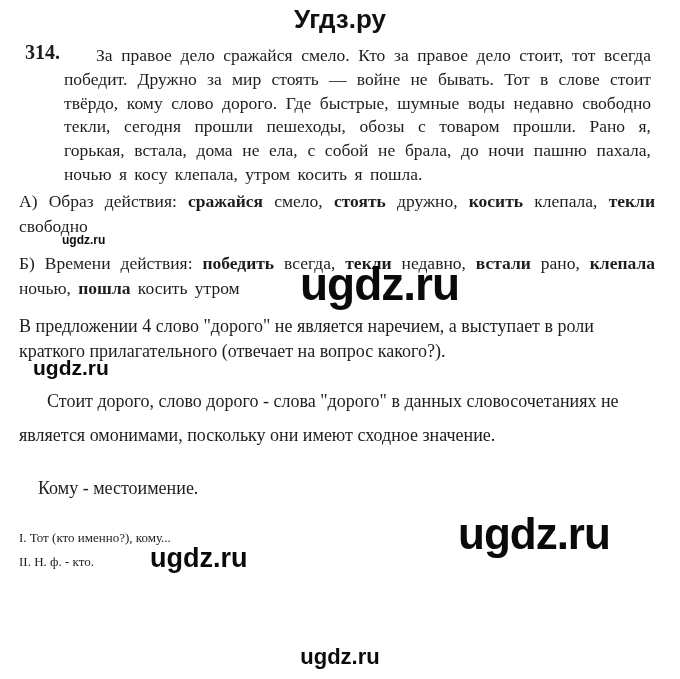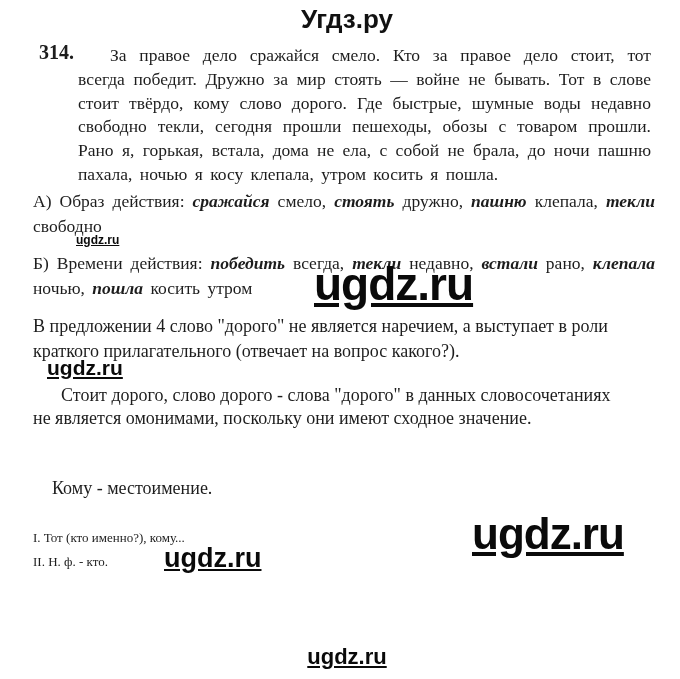--- a/index.html
+++ b/index.html
@@ -2,21 +2,21 @@
 <html><head>
 <meta charset="utf-8">
 <style>
   html,body{margin:0;padding:0;}
   body{
     width:680px;height:679px;position:relative;overflow:hidden;
     background:#ffffff;
     font-family:"Liberation Serif","DejaVu Serif",serif;
     color:#1d1d1d;
   }
-  .abs{position:absolute;padding-left:14px;}
+  .abs{position:absolute;}
   
   .site-title{
     top:4px;left:0;right:0;text-align:center;
     font-family:"Liberation Sans","DejaVu Sans",sans-serif;
     font-weight:bold;font-size:26px;color:#111;
   }
   
   .ex-number{left:25px;top:41px;font-weight:bold;font-size:20px;}
   .ex-text{
     left:60px;right:25px;top:40px;
@@ -24,50 +24,50 @@
     text-align:justify;text-indent:32px;word-spacing:3px;margin:4px;
   }
   
   .section{
     left:19px;right:25px;
     font-size:17.5px;line-height:25px;
     text-align:justify;word-spacing:3px;margin:0;
   }
   .section-a{top:189px;}
   .section-b{top:251px;}
-  .section .b{font-weight:bold;font-style:italic;}
+  .section .b{font-weight:bold;}
   
   .note{margin:0;font-size:18px;}
   .note-dorogo{left:19px;right:45px;top:314px;line-height:24.5px;}
-  .note-homonyms{left:19px;right:60px;top:384px;line-height:23px;text-indent:28px;}
+  .note-homonyms{left:19px;right:60px;top:384px;line-height:34px;text-indent:28px;}
   .note-pronoun{left:38px;top:477px;line-height:23px;}
   
   .analysis{left:19px;right:25px;top:526px;font-size:13px;line-height:23.5px;}
   .analysis div{white-space:nowrap;}
   
   .wm{
     font-family:"Liberation Sans","DejaVu Sans",sans-serif;
-    font-weight:bold;color:#0a0a0a;line-height:1;white-space:nowrap;text-decoration:underline;
+    font-weight:bold;color:#0a0a0a;line-height:1;white-space:nowrap;
   }
   .wm-small-a{left:62px;top:234px;font-size:12px;}
   .wm-large-middle{left:300px;top:261px;font-size:46px;letter-spacing:-1px;}
   .wm-medium-left{left:33px;top:357px;font-size:21px;}
   .wm-medium-mid{left:150px;top:545px;font-size:27px;}
   .wm-large-right{left:458px;top:512px;font-size:44px;letter-spacing:-1px;}
   .wm-bottom{left:0;right:0;top:646px;text-align:center;font-size:22px;}
 </style>
 </head>
 <body>
 
 <div class="abs site-title">Угдз.ру</div>
 
 <div class="abs ex-number">314.</div>
 <p class="abs ex-text">За правое дело сражайся смело. Кто за правое дело стоит, тот всегда победит. Дружно за мир стоять — войне не бывать. Тот в слове стоит твёрдо, кому слово дорого. Где быстрые, шумные воды недавно свободно текли, сегодня прошли пешеходы, обозы с товаром прошли. Рано я, горькая, встала, дома не ела, с собой не брала, до ночи пашню пахала, ночью я косу клепала, утром косить я пошла.</p>
 
-<p class="abs section section-a"><span>А) Образ действия: </span><span class="b">сражайся</span><span> смело, </span><span class="b">стоять</span><span> дружно, </span><span class="b">пашню</span><span> клепала, </span><span class="b">текли</span><span> свободно</span></p>
+<p class="abs section section-a"><span>А) Образ действия: </span><span class="b">сражайся</span><span> смело, </span><span class="b">стоять</span><span> дружно, </span><span class="b">косить</span><span> клепала, </span><span class="b">текли</span><span> свободно</span></p>
 
 <div class="abs wm wm-small-a">ugdz.ru</div>
 
 <p class="abs section section-b"><span>Б) Времени действия: </span><span class="b">победить</span><span> всегда, </span><span class="b">текли</span><span> недавно, </span><span class="b">встали</span><span> рано, </span><span class="b">клепала</span><span> ночью, </span><span class="b">пошла</span><span> косить утром</span></p>
 
 <div class="abs wm wm-large-middle">ugdz.ru</div>
 
 <p class="abs note note-dorogo">В предложении 4 слово "дорого" не является наречием, а выступает в роли краткого прилагательного (отвечает на вопрос какого?).</p>
 
 <div class="abs wm wm-medium-left">ugdz.ru</div>

